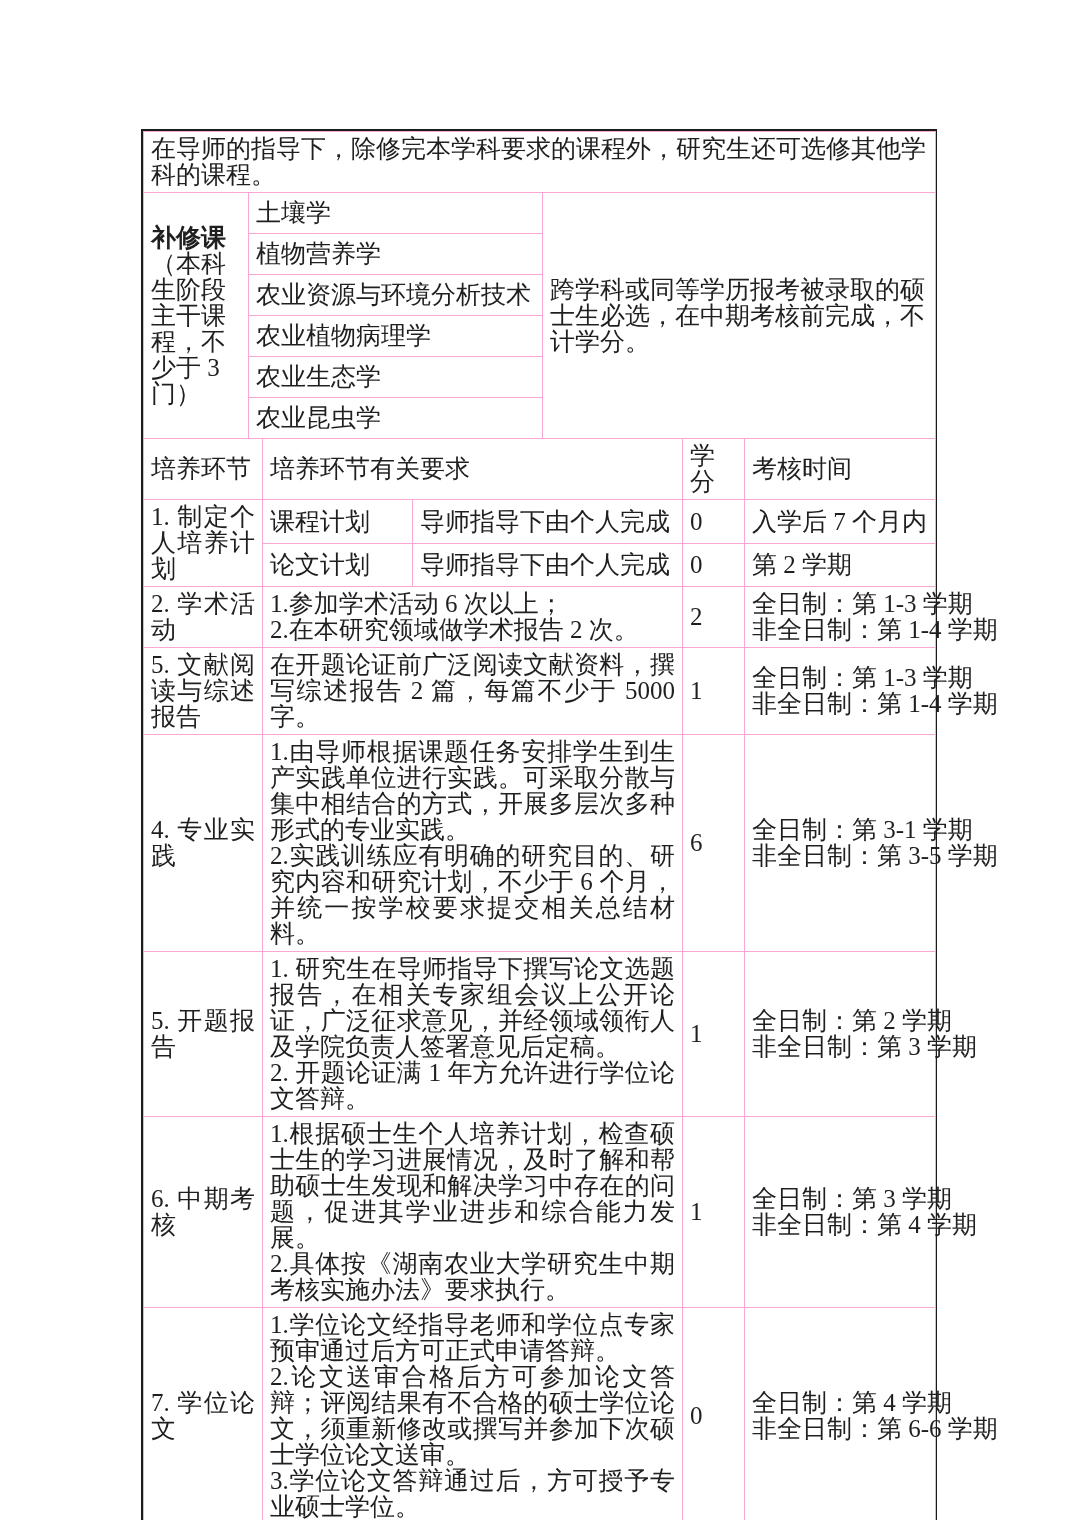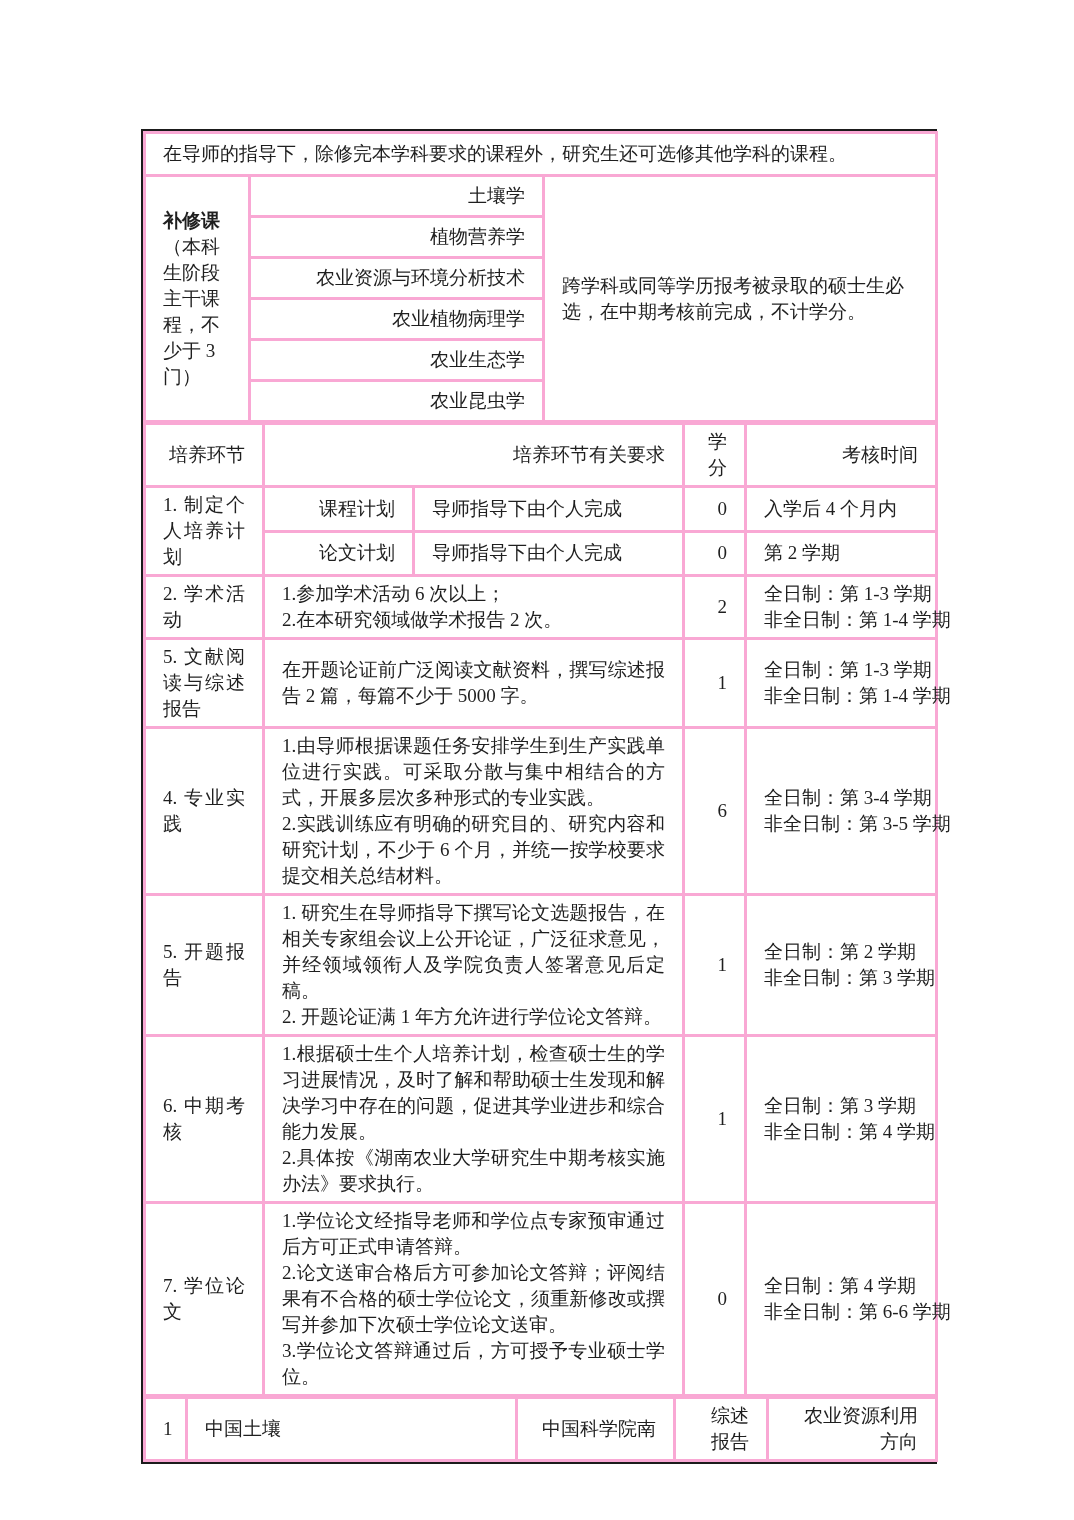--- a/index.html
+++ b/index.html
@@ -11,29 +11,29 @@
   .doc{
     position:absolute;left:141px;top:129px;width:792px;
     border:2px solid #1b1b1b;
     box-sizing:content-box;
   }
   table.t{
     border-collapse:collapse;table-layout:fixed;width:792px;
   }
   table.tB, table.tC{margin-top:-1px;}
   .t td, .t th{
-    border:3px solid #f9a8d4;
-    font-size:19px;line-height:26px;
-    padding:4px 17px;
+    border:1px solid #f9a8d4;
+    font-size:25px;line-height:26px;
+    padding:4px 7px;
     vertical-align:middle;
     font-weight:normal;
     word-break:break-all;
     box-sizing:border-box;
   }
-  .center{text-align:right;}
+  .center{text-align:left;}
   .left{text-align:left;}
   .bold{font-weight:bold;margin-top:16px;}
   .pre{white-space:pre;}
   .preline{white-space:pre-line;}
   .justify{text-align:justify;}
   .h43{height:43px;} .h44{height:44px;} .h41{height:41px;}
   .h36{height:36px;} .h34{height:34px;} .h61{height:61px;}
   .h42{height:42px;} .h56{height:56px;} .h40{height:40px;}
   .suptitle{font-weight:bold;}
   .supsub{font-weight:normal;}
@@ -93,21 +93,21 @@
       <th class="center bold">培养环节</th>
       <th colspan="2" class="center bold">培养环节有关要求</th>
       <th class="center bold tight">学分</th>
       <th class="center bold">考核时间</th>
     </tr>
     <tr class="h36">
       <td rowspan="2" class="justify">1. 制定个人培养计划</td>
       <td class="center">课程计划</td>
       <td class="left">导师指导下由个人完成</td>
       <td class="center tight">0</td>
-      <td class="left pre tight">入学后 4 个月内</td>
+      <td class="left pre tight">入学后 7 个月内</td>
     </tr>
     <tr class="h34">
       <td class="center">论文计划</td>
       <td class="left">导师指导下由个人完成</td>
       <td class="center tight">0</td>
       <td class="left pre tight">第 2 学期</td>
     </tr>
     <tr class="h61">
       <td class="justify">2. 学术活动</td>
       <td colspan="2" class="left preline justify">1.参加学术活动 6 次以上；
@@ -121,21 +121,21 @@
       <td colspan="2" class="left preline justify">在开题论证前广泛阅读文献资料，撰写综述报告 2 篇，每篇不少于 5000 字。</td>
       <td class="center tight">1</td>
       <td class="left pre tight">全日制：第 1-3 学期
 非全日制：第 1-4 学期</td>
     </tr>
     <tr>
       <td class="justify">4. 专业实践</td>
       <td colspan="2" class="left preline justify">1.由导师根据课题任务安排学生到生产实践单位进行实践。可采取分散与集中相结合的方式，开展多层次多种形式的专业实践。
 2.实践训练应有明确的研究目的、研究内容和研究计划，不少于 6 个月，并统一按学校要求提交相关总结材料。</td>
       <td class="center tight">6</td>
-      <td class="left pre tight">全日制：第 3-4 学期
+      <td class="left pre tight">全日制：第 3-1 学期
 非全日制：第 3-5 学期</td>
     </tr>
     <tr>
       <td class="justify">5. 开题报告</td>
       <td colspan="2" class="left preline justify">1. 研究生在导师指导下撰写论文选题报告，在相关专家组会议上公开论证，广泛征求意见，并经领域领衔人及学院负责人签署意见后定稿。
 2. 开题论证满 1 年方允许进行学位论文答辩。</td>
       <td class="center tight">1</td>
       <td class="left pre tight">全日制：第 2 学期
 非全日制：第 3 学期</td>
     </tr>

